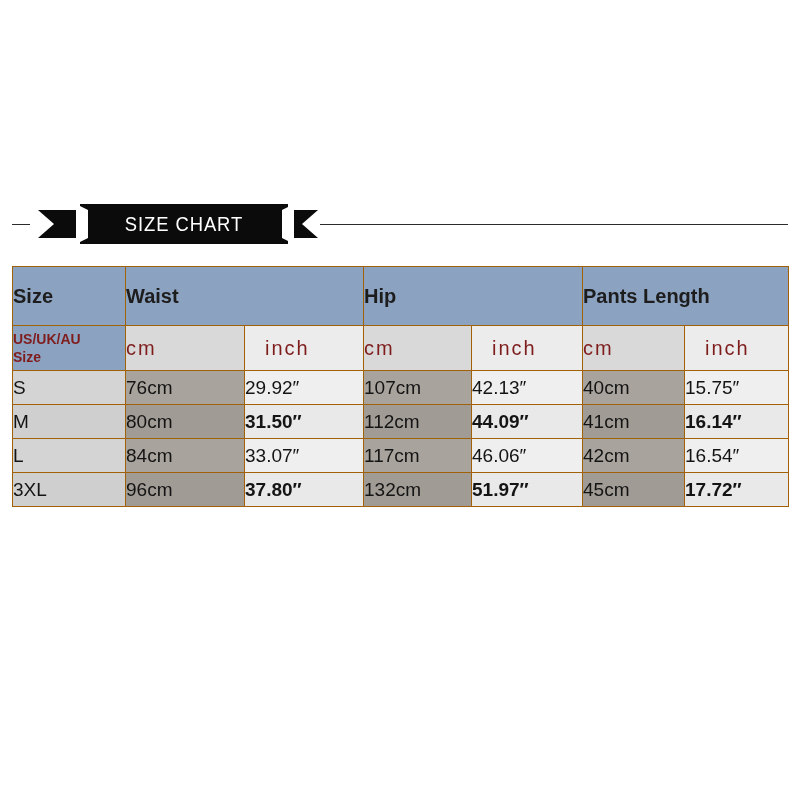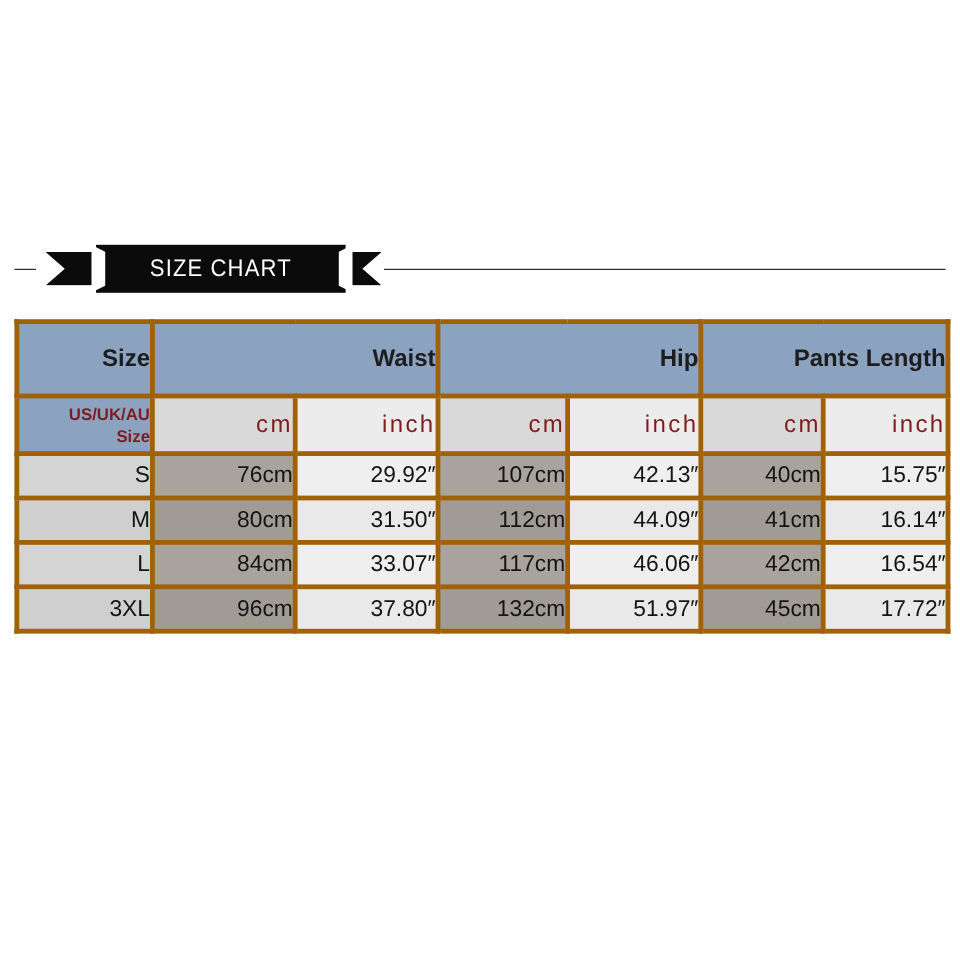--- a/index.html
+++ b/index.html
@@ -93,23 +93,23 @@
   
   .chart {
     position: absolute;
     left: 12px;
     top: 266px;
     width: 776px;
     border-collapse: collapse;
     table-layout: fixed;
   }
   .chart td, .chart th {
-    border: 4px solid #a16207;
+    border: 1px solid #a16207;
     padding: 0;
-    text-align: right;
+    text-align: left;
     vertical-align: middle;
     font-weight: normal;
     font-family: "Liberation Sans", sans-serif;
   }
   .hdr-top td {
     background: #8ba2c0;
     color: #1d1d1d;
     height: 58px;
     font-size: 20px;
     font-weight: bold;
@@ -137,21 +137,21 @@
   .row td {
     height: 33px;
     font-size: 19px;
     color: #141414;
   }
   .c-size { background: #d4d4d4; font-size: 19px; }
   .c-cm   { background: #a8a39c; }
   .c-in   { background: #efefef; margin-left: 16px; }
   .row.alt .c-size { background: #cfcfcf; }
   .row.alt .c-cm   { background: #a09b94; }
-  .row.alt .c-in   { background: #e9e9e9; }
+  .row.alt .c-in   { background: #e9e9e9; font-weight: bold; }
 </style>
 </head>
 <body>
 
 <div class="page">
 
   <div class="banner-wrap">
     <div class="banner-rule"></div>
     <div class="banner-rule-gap"></div>
     <div class="ribbon">

